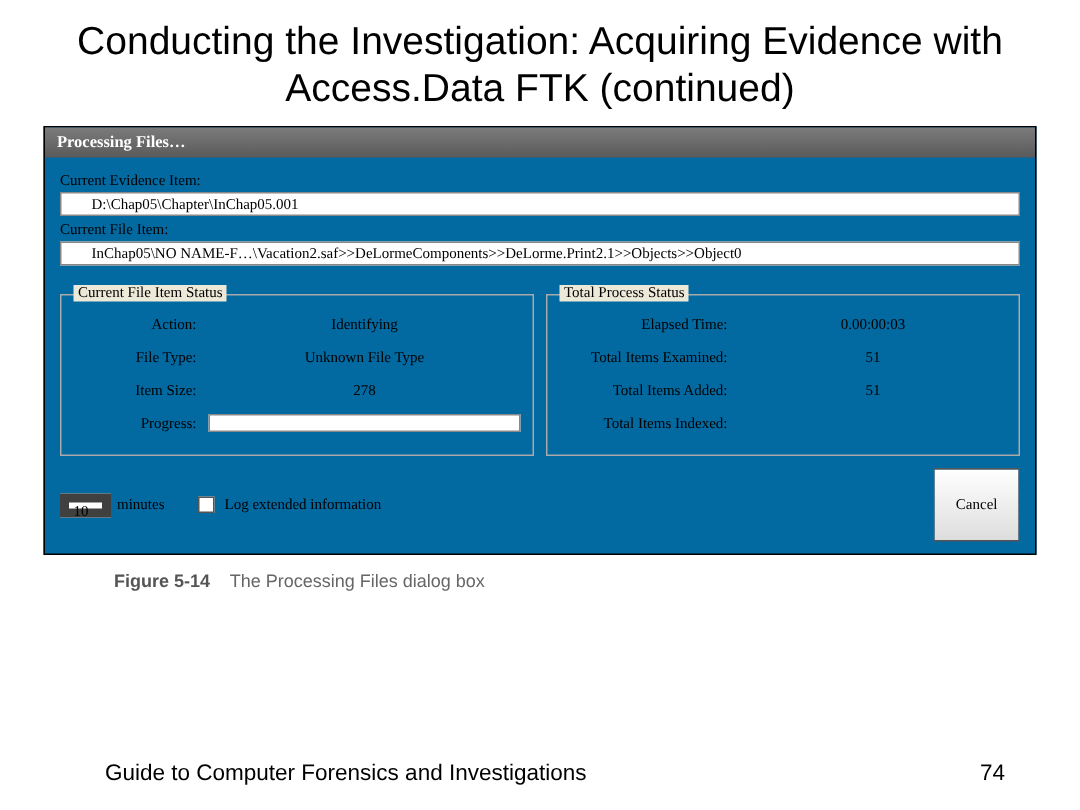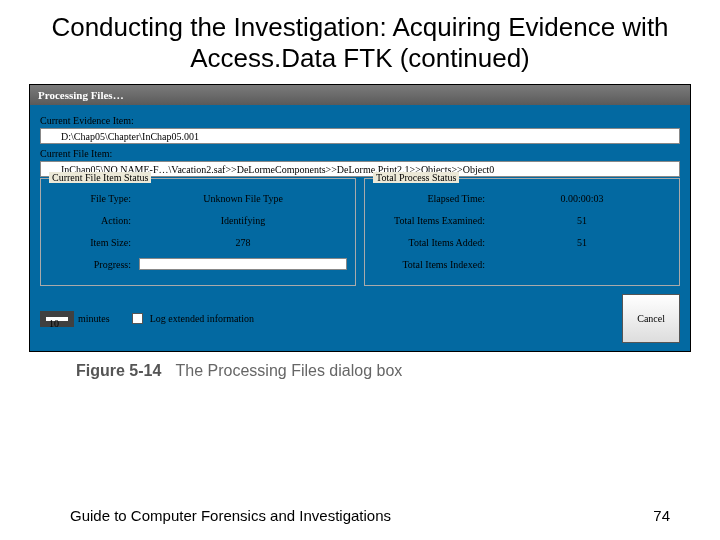--- a/index.html
+++ b/index.html
@@ -46,21 +46,21 @@
       border: 1px solid #888;
       padding: 2px 20px;
       font-size: 10px;
       height: 16px;
       white-space: nowrap;
       overflow: hidden;
     }
     .status-row {
       display: flex;
       gap: 8px;
-      margin-top: 1px;
+      margin-top: 19px;
     }
     .fieldset {
       border: 1px solid #aaa;
       padding: 6px 8px 8px 8px;
       position: relative;
       flex: 1;
     }
     .fieldset-legend {
       position: absolute;
       top: -7px;
@@ -122,21 +122,21 @@
     .btn {
       border: 1px solid #555;
       background: linear-gradient(#fff,#ddd);
       padding: 18px 14px;
       font-size: 10px;
       margin-left: auto;
       cursor: pointer;
     }
     .figure-caption {
       margin: 10px 0 0 76px;
-      font-size: 16px;
+      font-size: 12px;
       color: #666;
     }
     .figure-caption .fignum {
       font-weight: bold;
       color: #555;
       margin-right: 10px;
     }
     .footer {
       position: absolute;
       bottom: 16px;
@@ -161,26 +161,26 @@
     <div class="lbl">Current Evidence Item:</div>
     <div class="readonly-field">D:\Chap05\Chapter\InChap05.001</div>
 
     <div class="lbl">Current File Item:</div>
     <div class="readonly-field">InChap05\NO NAME-F…\Vacation2.saf&gt;&gt;DeLormeComponents&gt;&gt;DeLorme.Print2.1&gt;&gt;Objects&gt;&gt;Object0</div>
 
     <div class="status-row">
       <div class="fieldset">
         <div class="fieldset-legend">Current File Item Status</div>
         <div class="kv-row">
+          <div class="kv-label">Action:</div>
+          <div class="kv-val">Identifying</div>
+        </div>
+        <div class="kv-row">
           <div class="kv-label">File Type:</div>
           <div class="kv-val">Unknown File Type</div>
-        </div>
-        <div class="kv-row">
-          <div class="kv-label">Action:</div>
-          <div class="kv-val">Identifying</div>
         </div>
         <div class="kv-row">
           <div class="kv-label">Item Size:</div>
           <div class="kv-val">278</div>
         </div>
         <div class="kv-row">
           <div class="kv-label">Progress:</div>
           <div class="progress-track"></div>
         </div>
       </div>

